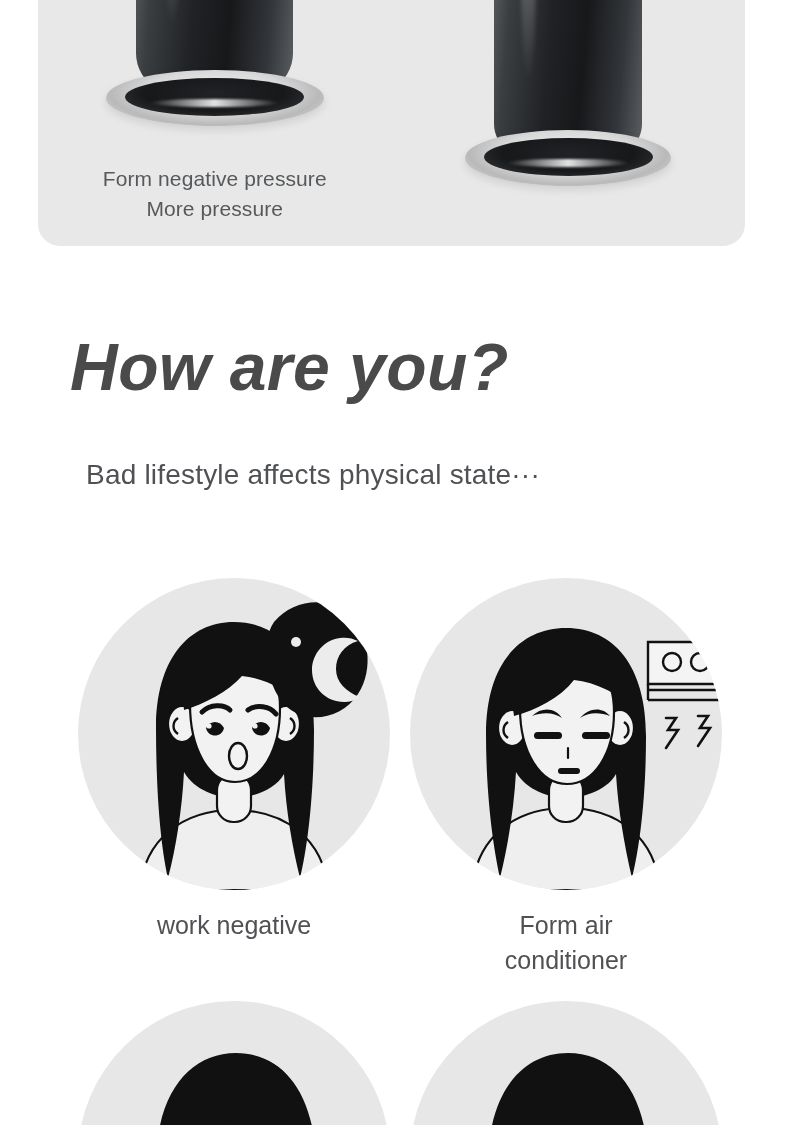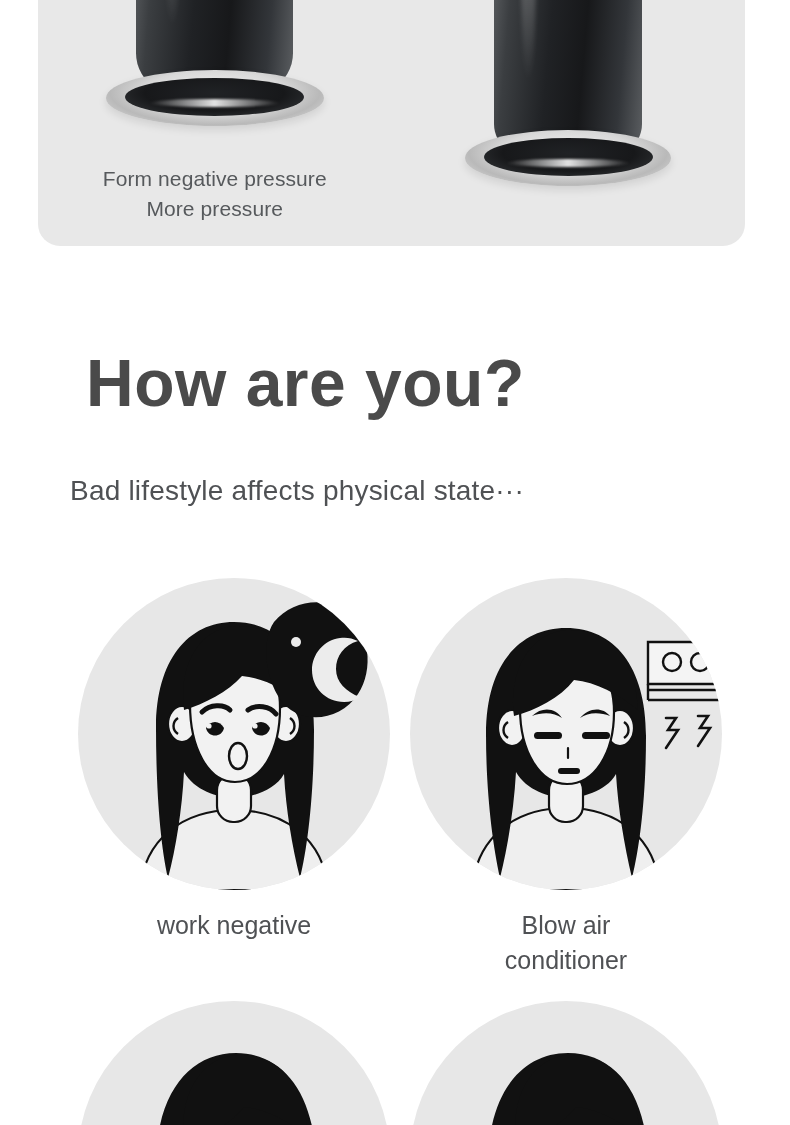--- a/index.html
+++ b/index.html
@@ -131,29 +131,30 @@
   }
 
   
   .section-head {
     position: absolute;
     left: 70px;
     top: 334px;
     width: 660px;
   }
   .headline {
-    margin: 16px;
+    margin: 0;
     font-size: 66px;
     line-height: 1.0;
     font-weight: 700;
     color: #4a4a4a;
     letter-spacing: .5px;
+    font-style: italic;
   }
   .subhead {
-    margin: 0;
+    margin: 16px;
     padding-top: 42px;
     font-size: 28px;
     line-height: 1.2;
     font-weight: 400;
     color: #4f5154;
     letter-spacing: .2px;
   }
 
   
   .symptom-grid {
@@ -328,21 +329,21 @@
             <path d="M238 112 L312 112" stroke="#111" stroke-width="2.4" fill="none"></path>
             <path d="M238 122 L312 122" stroke="#111" stroke-width="2.4" fill="none"></path>
             <path d="M238 106 L238 122" stroke="#111" stroke-width="2.4" fill="none"></path>
           </g>
           <g stroke="#111" stroke-width="2.6" fill="none" stroke-linecap="round">
             <path d="M256 140 L266 140 L258 152 L268 152 L256 170"></path>
             <path d="M288 138 L298 138 L290 150 L300 150 L288 168"></path>
           </g>
         </svg>
       </div>
-      <div class="symptom-label">Blow air
+      <div class="symptom-label">Form air
 conditioner</div>
     </div>
 
   </div>
 
   <div class="symptom-row cropped">
 
     <div class="symptom-cell">
       <div class="symptom-disc">
         <svg viewBox="0 0 312 312" width="312" height="312">

